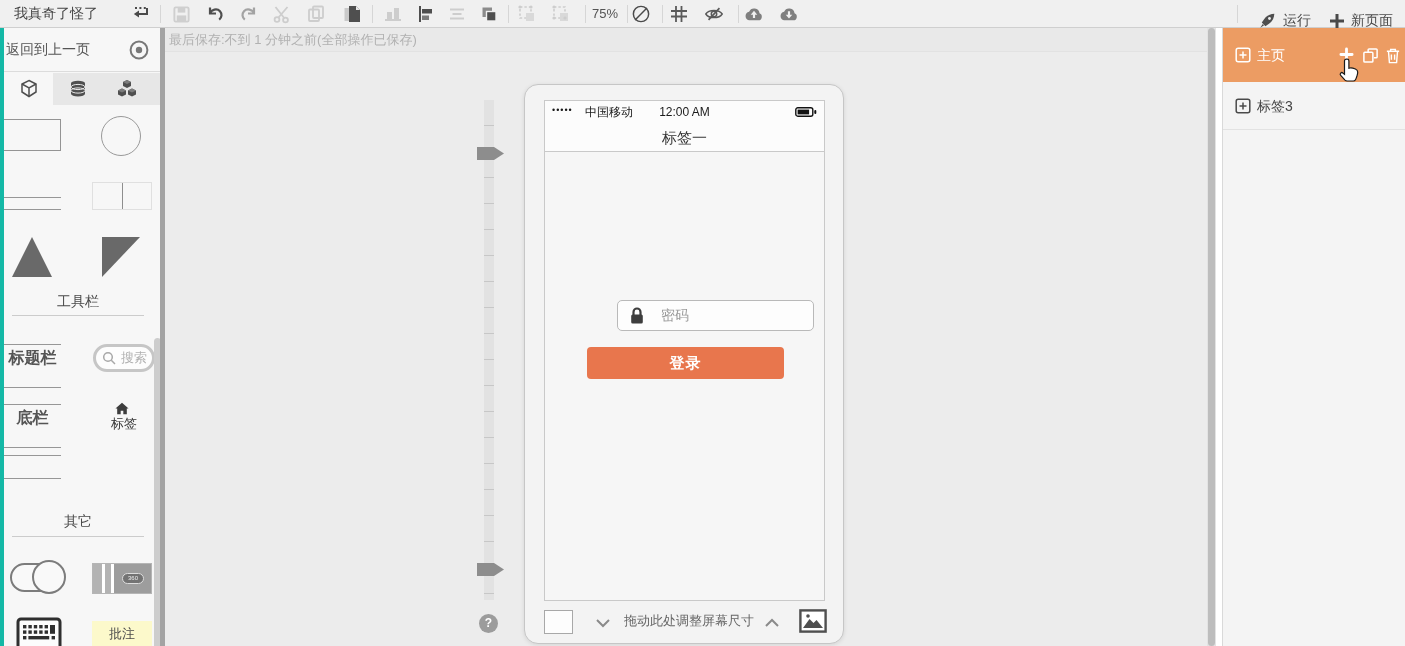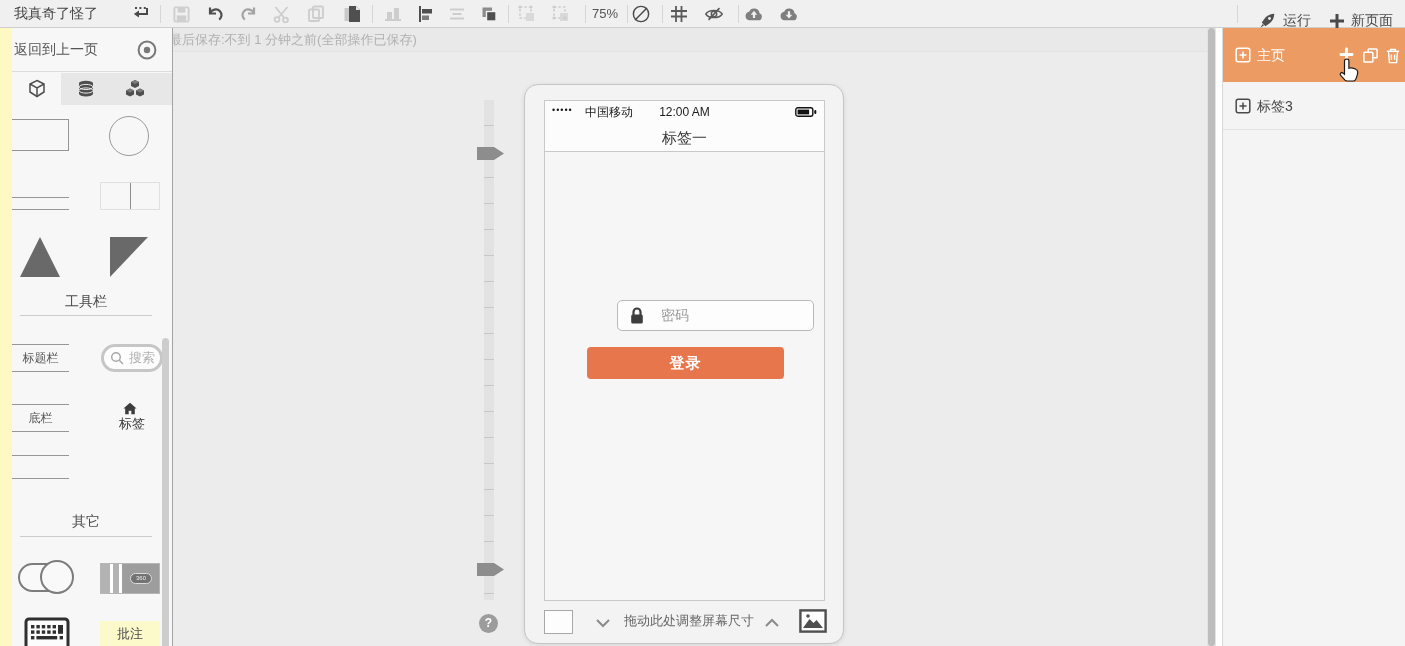--- a/index.html
+++ b/index.html
@@ -1,31 +1,31 @@
 <!DOCTYPE html>
 <html style="--accent-orange: #e8764d; --selected-page-orange: #ec9c63; --note-yellow: #fcf9cb;"><head>
 <meta charset="utf-8">
 <style>
   * { margin:0; padding:0; box-sizing:border-box; }
   html,body { font-family:"Liberation Sans","DejaVu Sans",sans-serif; }
-  #app { position:relative; width:1405px; height:646px; background:#fef9c3; overflow:hidden; }
+  #app { position:relative; width:1405px; height:646px; background:#14b8a6; overflow:hidden; }
 
   
   .toolbar { position:absolute; left:0; top:0; width:1405px; height:28px;
              background:#f0f0f0; border-bottom:1px solid #cfcfcf; z-index:30; }
   .app-title { position:absolute; left:14px; top:0; line-height:27px; font-size:14px; color:#444; }
   .tbi { position:absolute; top:4px; width:20px; height:20px; display:flex; align-items:center; justify-content:center; cursor:pointer; background:none; border:none; }
   .tbsep { position:absolute; top:5px; width:1px; height:18px; background:#d6d6d6; }
   .zoom-level { position:absolute; top:0; line-height:27px; font-size:13px; color:#555; }
   .tb-right-btn { position:absolute; top:7px; height:27px; display:flex; align-items:center; gap:6px;
                   font-size:14px; color:#4a4a4a; background:none; border:none; cursor:pointer; }
 
   
-  .left-panel { position:absolute; left:12px; top:28px; width:161px; height:618px;
-                background:#f7f7f7; border-right:1px solid #a3a3a3; overflow:hidden; z-index:20; }
+  .left-panel { position:absolute; left:4px; top:28px; width:161px; height:618px;
+                background:#f7f7f7; border-right:5px solid #a3a3a3; overflow:hidden; z-index:20; }
   .back-row { position:absolute; left:0; top:0; width:160px; height:44px; border-bottom:1px solid #dcdcdc;
               display:flex; align-items:center; cursor:pointer; }
   .back-row span.lbl { font-size:14px; color:#555; margin-left:2px; }
   .back-row .target { position:absolute; right:14px; top:11px; }
   .tabbar { position:absolute; left:0; top:45px; width:160px; height:32px; background:#e7e7e7; display:flex; }
   .tab { width:49px; height:32px; display:flex; align-items:center; justify-content:center; cursor:pointer; }
   .tab.active { background:#f7f7f7; }
   .lpw { position:absolute; cursor:pointer; }
   .sec-label { position:absolute; left:0; width:148px; text-align:center; font-size:14px; color:#4a4a4a; }
   .sec-hr { position:absolute; left:8px; width:132px; height:1px; background:#ccc; }
@@ -33,21 +33,21 @@
 
   .w-rect { left:0; top:91px; width:57px; height:32px; border:1px solid #949494; border-left:none; }
   .w-circle { left:97px; top:88px; width:40px; height:40px; border:1px solid #999; border-radius:50%; }
   .w-hline { left:0; top:154px; width:57px; height:28px; }
   .w-hline .l1 { position:absolute; left:0; top:15px; width:57px; height:1px; background:#979797; }
   .w-hline .l2 { position:absolute; left:0; top:27px; width:57px; height:1px; background:#979797; }
   .w-vline { left:88px; top:154px; width:60px; height:28px; border:1px solid #e0e0e0; }
   .w-vline .v { position:absolute; left:29px; top:0; width:1px; height:26px; background:#8e8e8e; }
   .w-tri1 { left:8px; top:209px; }
   .w-tri2 { left:98px; top:209px; }
-  .w-titlebar,.w-bottombar { left:0; width:57px; height:28px; text-align:center; font-size:12px; color:#555; line-height:28px; }
+  .w-titlebar,.w-bottombar { left:0; width:57px; height:44px; text-align:center; font-size:16px; color:#555; line-height:28px;font-weight:bold; }
   .w-titlebar { top:316px; }  .w-bottombar { top:376px; }
   .w-titlebar::before,.w-bottombar::before { content:""; position:absolute; left:0; top:0; width:57px; height:1px; background:#979797; }
   .w-titlebar::after,.w-bottombar::after { content:""; position:absolute; left:0; bottom:0; width:57px; height:1px; background:#979797; }
   .w-search { left:89px; top:316px; width:62px; height:28px; border:3px solid #c6c6c6; border-radius:14px;
               background:#fdfdfd; display:flex; align-items:center; gap:5px; padding-left:6px; }
   .w-search span { font-size:13px; color:#b0b0b0; }
   .w-tab { left:103px; top:374px; width:36px; height:30px; }
   .w-tab .home { position:absolute; left:8px; top:0; }
   .w-tab span { position:absolute; left:4px; top:13px; font-size:13px; color:#333; }
   .w-hlines2 { left:0; top:427px; width:57px; height:24px; border-top:1px solid #979797; border-bottom:1px solid #979797; }

